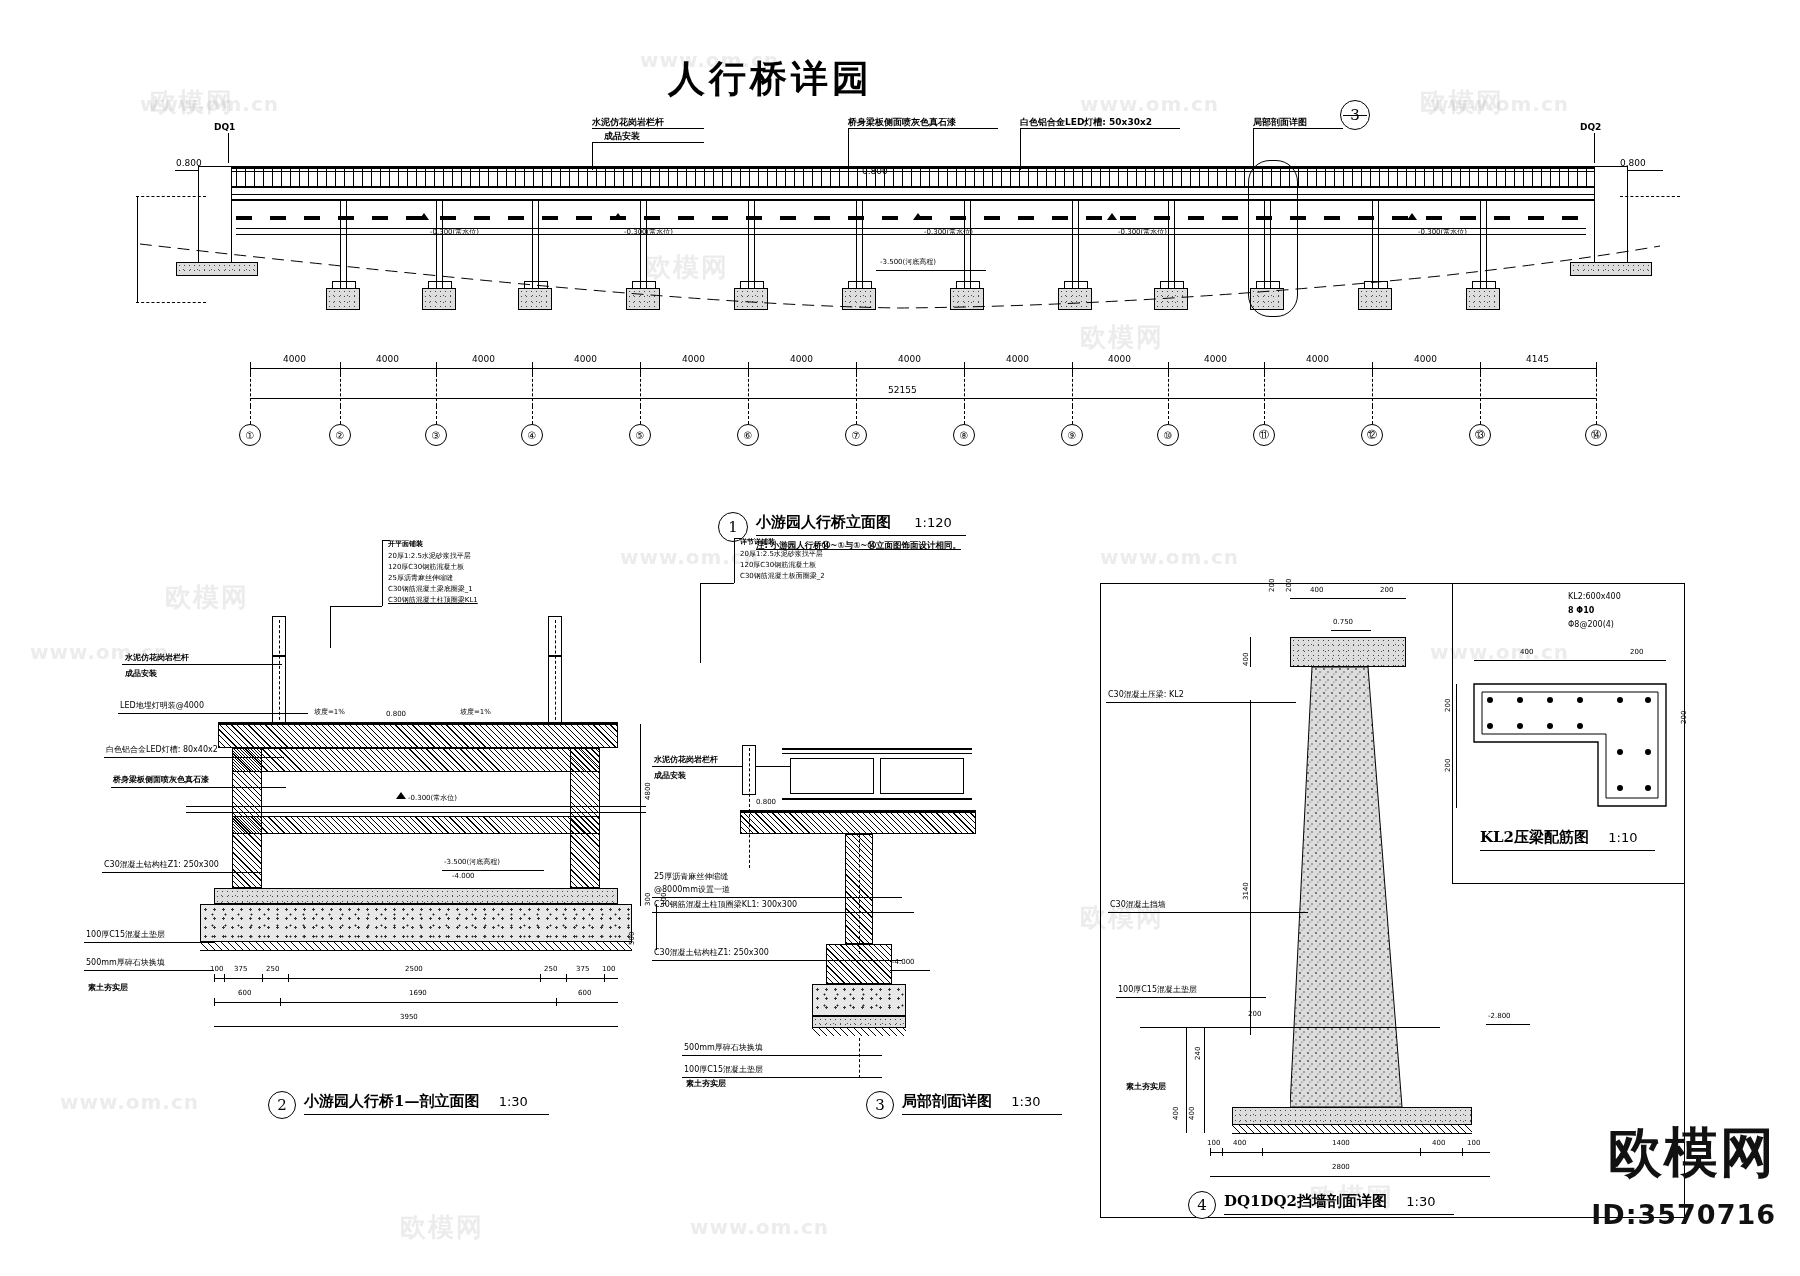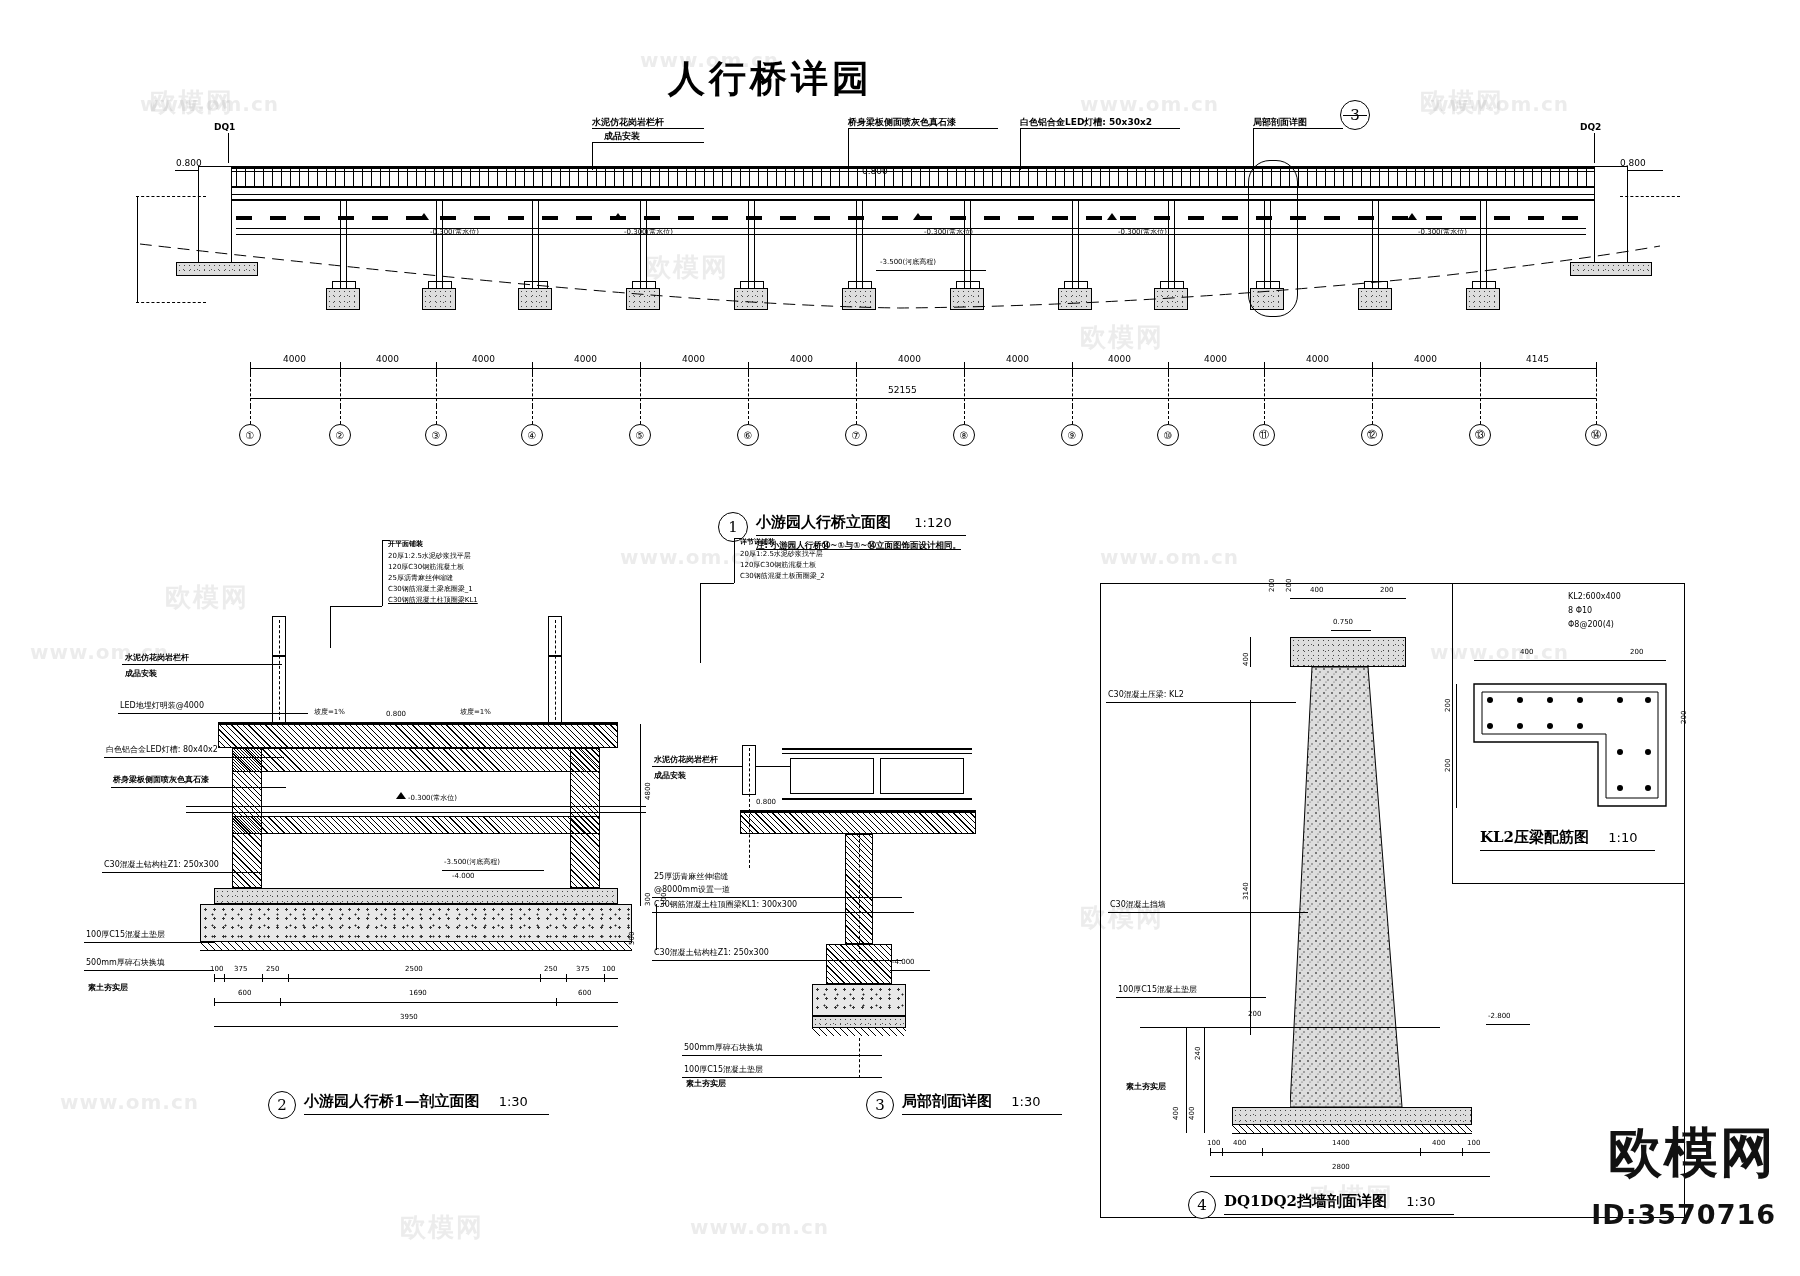--- a/index.html
+++ b/index.html
@@ -571,21 +571,21 @@
   <div class="txt xs" style="left:1332px;top:1163px;">2800</div>
 
   <div class="bub big" style="left:1188px;top:1191px;width:28px;height:28px;">4</div>
   <div class="cap" style="left:1224px;top:1192px;">
     <span>DQ1DQ2挡墙剖面详图</span>
     <span class="sc" style="margin-left:14px;">1:30</span>
   </div>
   <div class="ln hl" style="left:1224px;top:1214px;width:230px;"></div>
 
   <div class="txt sm" style="left:1568px;top:592px;">KL2:600x400</div>
-  <div class="txt sm" style="left:1568px;top:606px;">8 Φ10</div>
+  <div class="txt sm" style="left:1568px;top:606px;font-weight:bold;">8 Φ10</div>
   <div class="txt sm" style="left:1568px;top:620px;">Φ8@200(4)</div>
 
   <div class="abs" style="left:1470px;top:680px;width:200px;height:130px;">
     <svg width="200" height="130" viewBox="0 0 200 130">
       <path d="M4 4 L196 4 L196 126 L128 126 L128 62 L4 62 Z" fill="none" stroke="#000" stroke-width="1.4"></path>
       <path d="M12 12 L188 12 L188 118 L136 118 L136 54 L12 54 Z" fill="none" stroke="#000" stroke-width="1"></path>
       <circle cx="20" cy="20" r="3" fill="#000"></circle>
       <circle cx="50" cy="20" r="3" fill="#000"></circle>
       <circle cx="80" cy="20" r="3" fill="#000"></circle>
       <circle cx="110" cy="20" r="3" fill="#000"></circle>

